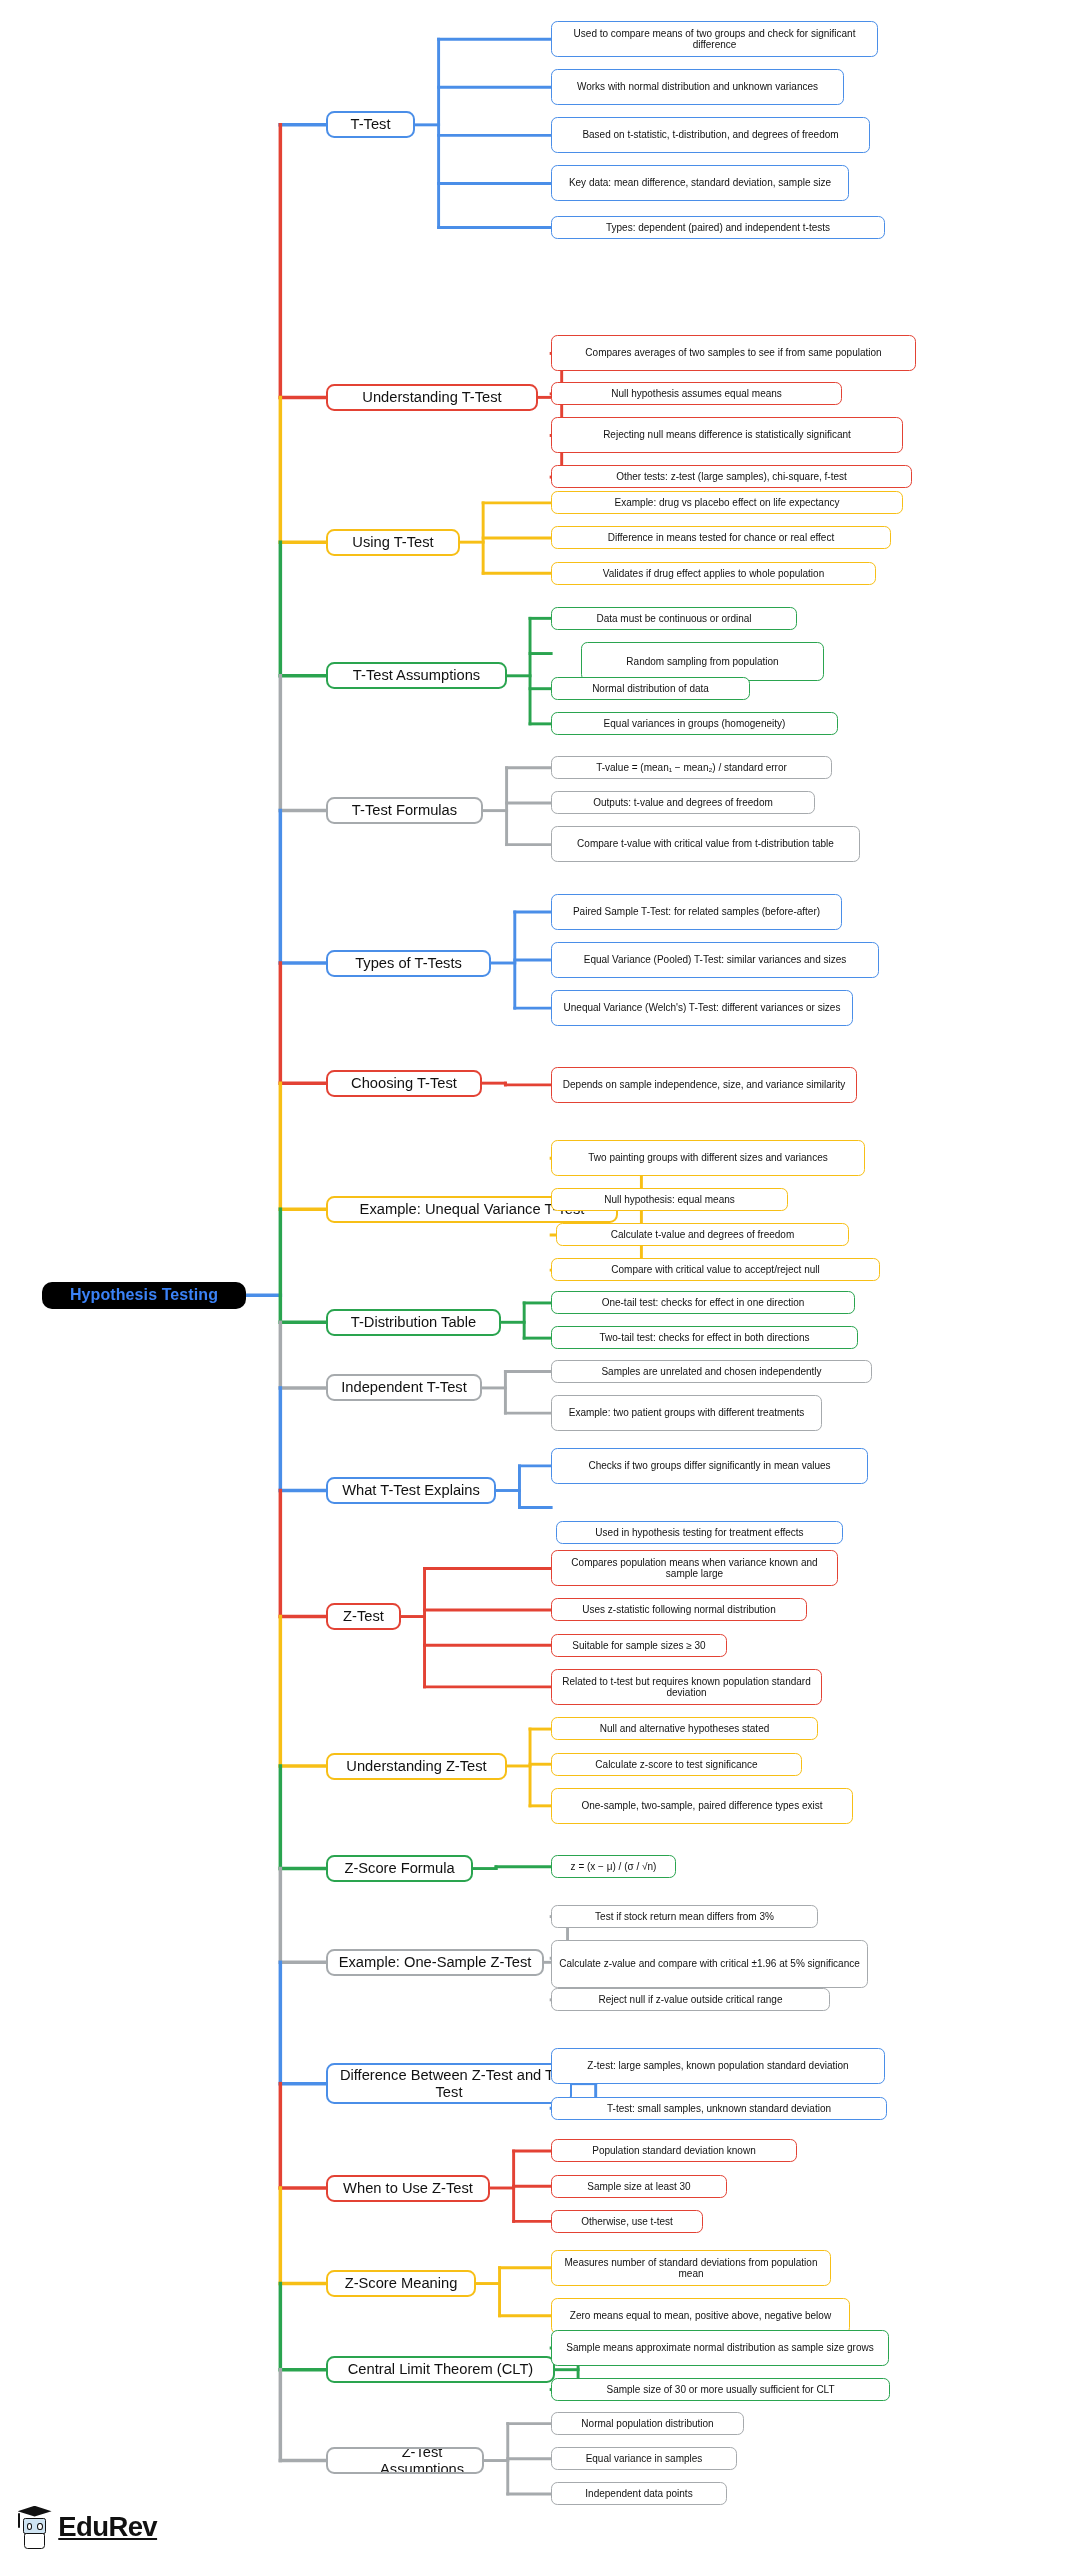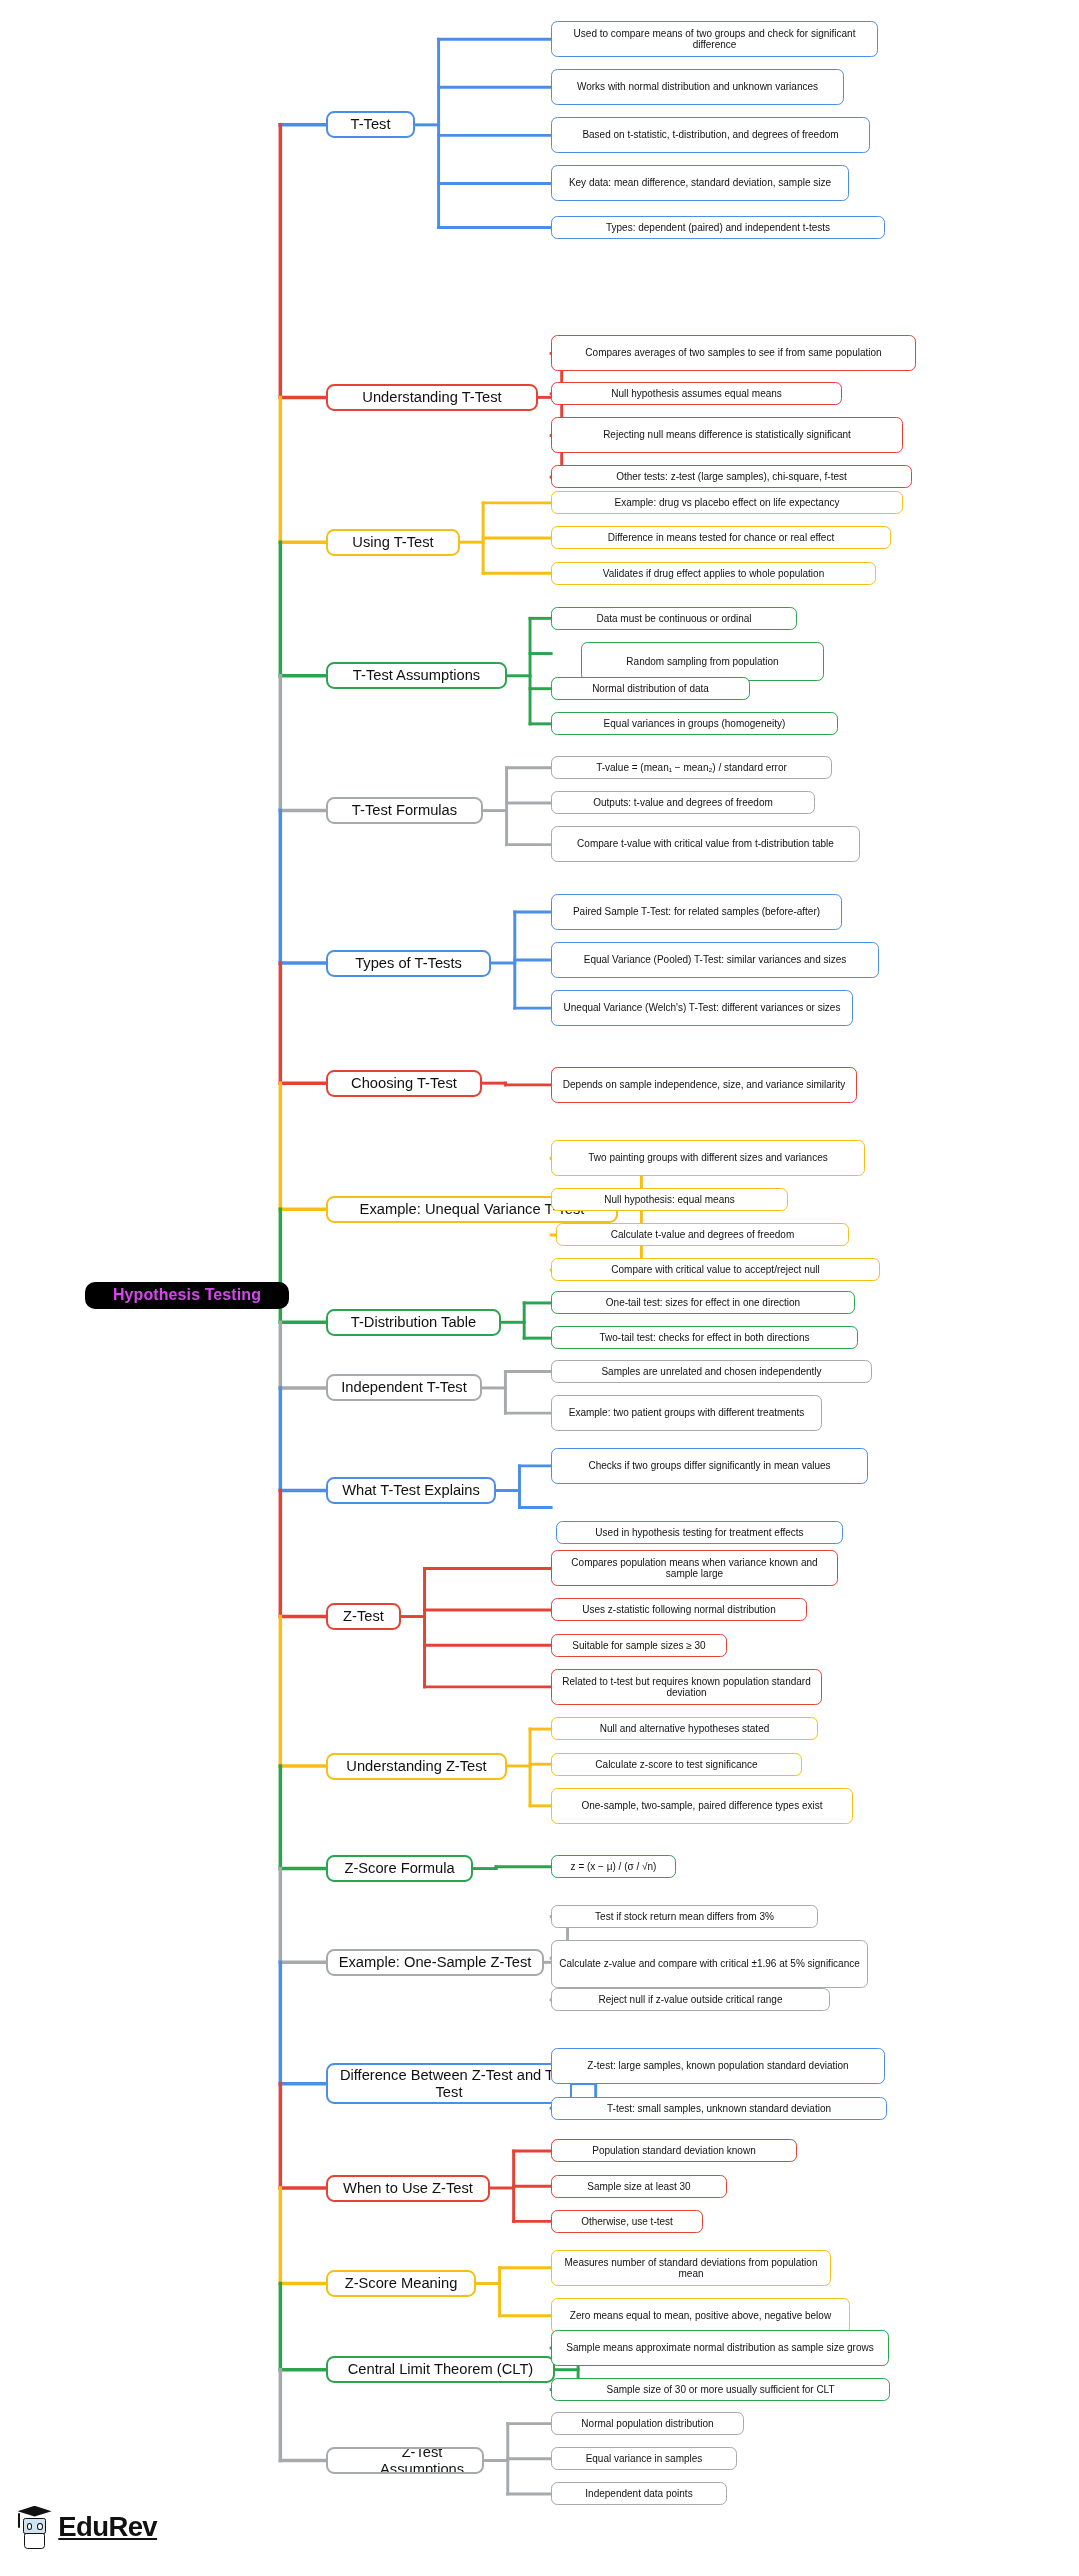--- a/index.html
+++ b/index.html
@@ -27,27 +27,26 @@
     justify-content: center;
     text-align: center;
     background: #ffffff;
     color: #111111;
     line-height: 1.15;
     padding: 2.3px 5.9px;
     overflow: hidden;
   }
   .root {
     background: #000000;
-    color: #d946ef;
+    color: #3b82f6;
     font-weight: bold;
     font-size: 16px;
     border-radius: 10px;
     border: none;
     letter-spacing: 0.1px;
-    margin-left: 43px;
   }
   .branch {
     font-size: 14.7px;
     border-width: 2.3px;
     border-style: solid;
     border-radius: 8.2px;
   }
   .leaf {
     font-size: 10px;
     border-width: 1.8px;
@@ -273,21 +272,21 @@
       <div class="node leaf" style="left: 551px; top: 942px; width: 328px; height: 36px; border-color: rgb(74, 142, 232);">Equal Variance (Pooled) T-Test: similar variances and sizes</div>
       <div class="node leaf" style="left: 551px; top: 990px; width: 302px; height: 36px; border-color: rgb(74, 142, 232);">Unequal Variance (Welch's) T-Test: different variances or sizes</div>
       <div class="node branch" style="left: 326px; top: 1070px; width: 156px; height: 27px; border-color: rgb(227, 66, 52);">Choosing T-Test</div>
       <div class="node leaf" style="left: 551px; top: 1067px; width: 306px; height: 36px; border-color: rgb(227, 66, 52);">Depends on sample independence, size, and variance similarity</div>
       <div class="node branch" style="left: 326px; top: 1196px; width: 292px; height: 27px; border-color: rgb(247, 191, 22);">Example: Unequal Variance T-Test</div>
       <div class="node leaf" style="left: 551px; top: 1140px; width: 314px; height: 36px; border-color: rgb(247, 191, 22);">Two painting groups with different sizes and variances</div>
       <div class="node leaf" style="left: 551px; top: 1188px; width: 237px; height: 23.4px; border-color: rgb(247, 191, 22);">Null hypothesis: equal means</div>
       <div class="node leaf" style="left: 556px; top: 1223px; width: 293px; height: 23.4px; border-color: rgb(247, 191, 22);">Calculate t-value and degrees of freedom</div>
       <div class="node leaf" style="left: 551px; top: 1258px; width: 329px; height: 23.4px; border-color: rgb(247, 191, 22);">Compare with critical value to accept/reject null</div>
       <div class="node branch" style="left: 326px; top: 1309px; width: 175px; height: 27px; border-color: rgb(42, 164, 79);">T-Distribution Table</div>
-      <div class="node leaf" style="left: 551px; top: 1291px; width: 304px; height: 23.4px; border-color: rgb(42, 164, 79);">One-tail test: sizes for effect in one direction</div>
+      <div class="node leaf" style="left: 551px; top: 1291px; width: 304px; height: 23.4px; border-color: rgb(42, 164, 79);">One-tail test: checks for effect in one direction</div>
       <div class="node leaf" style="left: 551px; top: 1326px; width: 307px; height: 23.4px; border-color: rgb(42, 164, 79);">Two-tail test: checks for effect in both directions</div>
       <div class="node branch" style="left: 326px; top: 1374px; width: 156px; height: 27px; border-color: rgb(166, 170, 173);">Independent T-Test</div>
       <div class="node leaf" style="left: 551px; top: 1360px; width: 321px; height: 23.4px; border-color: rgb(166, 170, 173);">Samples are unrelated and chosen independently</div>
       <div class="node leaf" style="left: 551px; top: 1395px; width: 271px; height: 36px; border-color: rgb(166, 170, 173);">Example: two patient groups with different treatments</div>
       <div class="node branch" style="left: 326px; top: 1477px; width: 170px; height: 27px; border-color: rgb(74, 142, 232);">What T-Test Explains</div>
       <div class="node leaf" style="left: 551px; top: 1448px; width: 317px; height: 36px; border-color: rgb(74, 142, 232);">Checks if two groups differ significantly in mean values</div>
       <div class="node leaf" style="left: 556px; top: 1496px; width: 287px; height: 23.4px; border-color: rgb(74, 142, 232); margin-top: 25px;">Used in hypothesis testing for treatment effects</div>
       <div class="node branch" style="left: 326px; top: 1603px; width: 75px; height: 27px; border-color: rgb(227, 66, 52);">Z-Test</div>
       <div class="node leaf" style="left: 551px; top: 1550px; width: 287px; height: 36px; border-color: rgb(227, 66, 52);">Compares population means when variance known and sample large</div>
       <div class="node leaf" style="left: 551px; top: 1598px; width: 256px; height: 23.4px; border-color: rgb(227, 66, 52);">Uses z-statistic following normal distribution</div>

